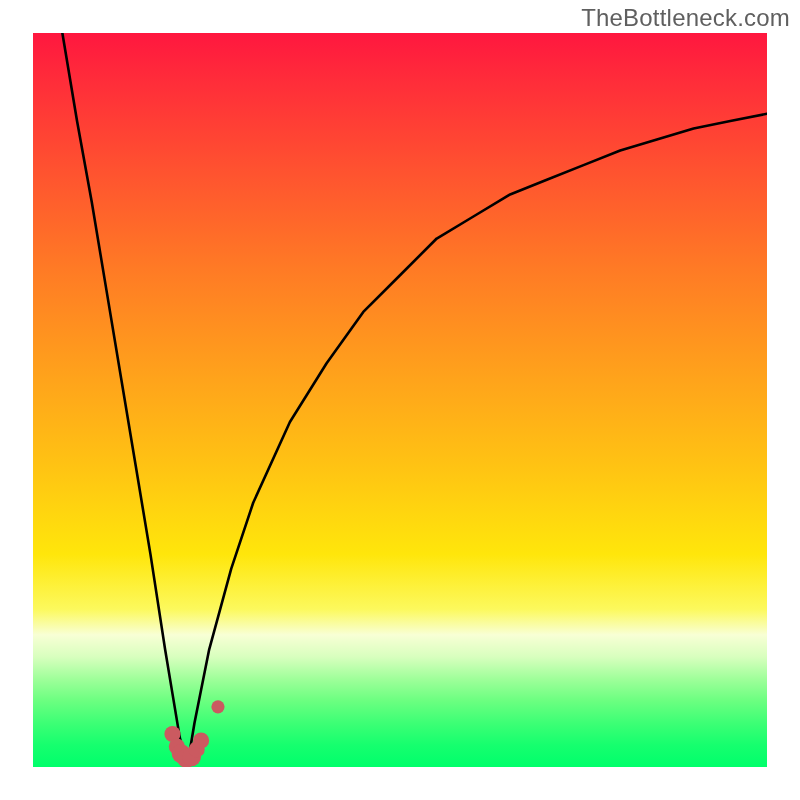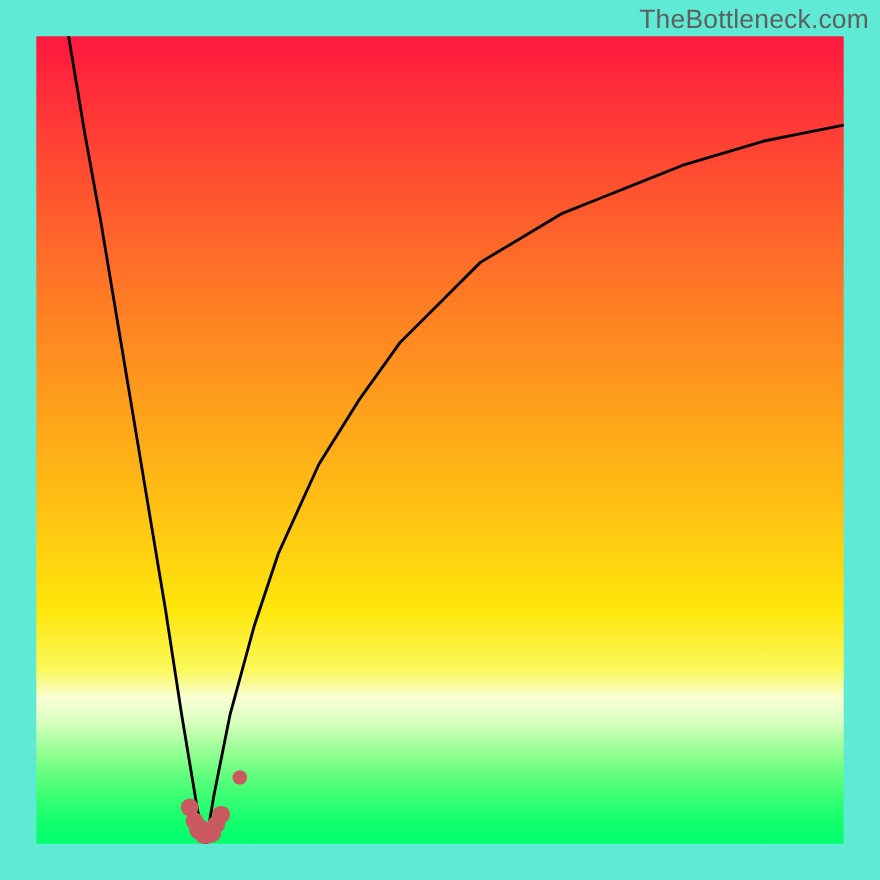--- a/index.html
+++ b/index.html
@@ -10,21 +10,21 @@
     overflow: hidden;
     background: #000;
     font-family: Arial, Helvetica, sans-serif;
   }
   .frame {
     position: absolute;
     left: 0;
     top: 0;
     width: 800px;
     height: 800px;
-    background: #5eead4;
+    background: #ffffff;
   }
   .plot {
     position: absolute;
     left: 33px;
     top: 33px;
     width: 734px;
     height: 734px;
     background: linear-gradient(to bottom,
       #ff173f 0%,
       #ff2b3a 6%,

